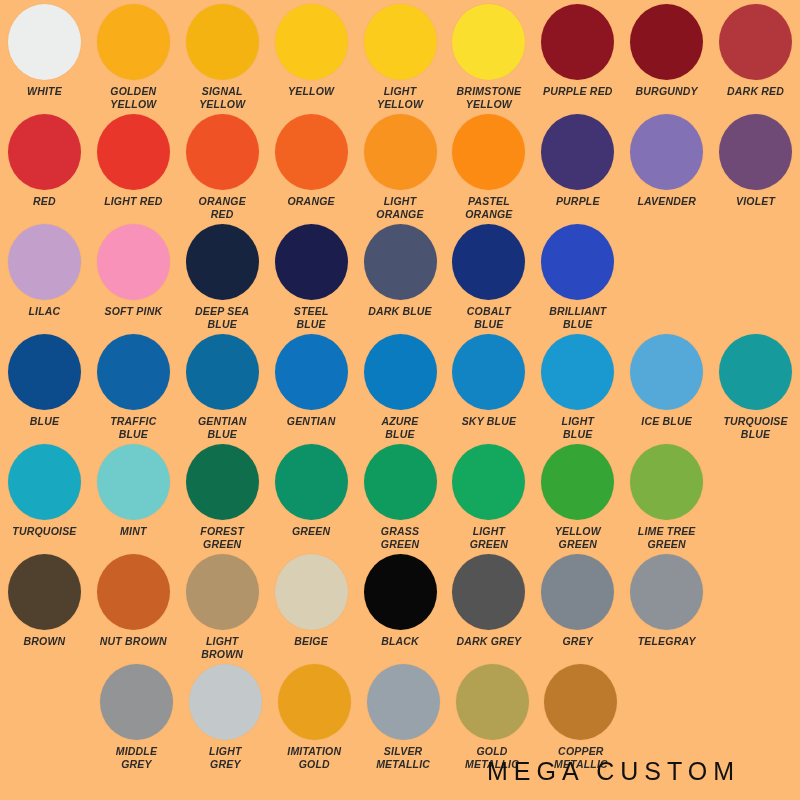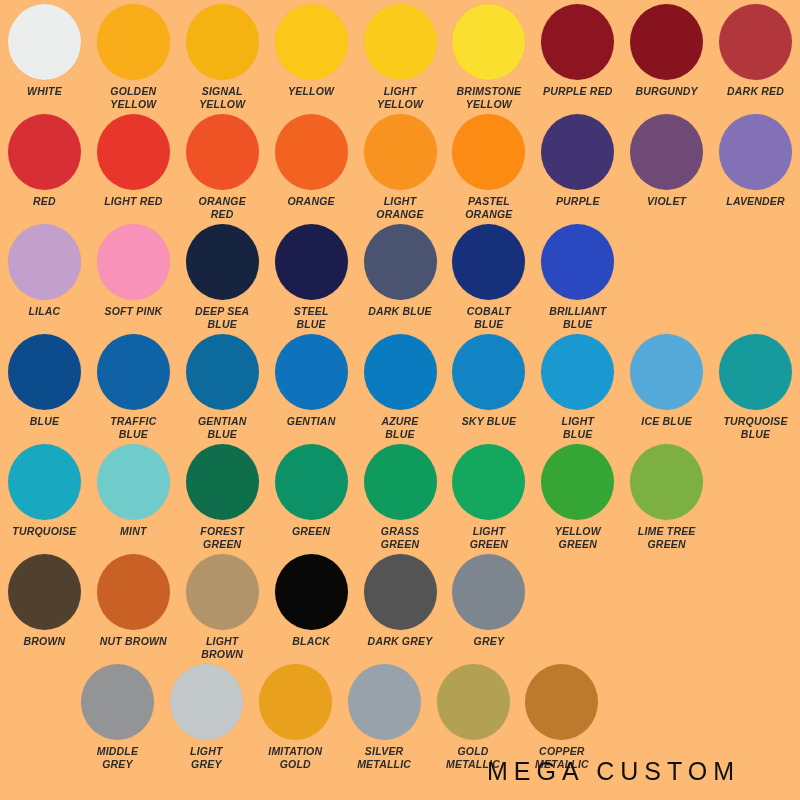--- a/index.html
+++ b/index.html
@@ -48,21 +48,21 @@
     letter-spacing: 0.2px;
     color: #2b2b2b;
     text-align: center;
     line-height: 12.5px;
     width: 86px;
     text-transform: uppercase;
     white-space: pre-line;
   }
   
   .swatch-row.bottom-row {
-    padding-left: 73px;
+    padding-left: 92px;
   }
   #watermark {
     position: absolute;
     left: 487px;
     top: 757px;
     font-family: "Liberation Sans", sans-serif;
     font-size: 25px;
     letter-spacing: 6px;
     color: #111111;
     white-space: nowrap;
@@ -142,27 +142,27 @@
         <div class="swatch-cell">
           <div class="swatch-dot" style="background: rgb(251, 139, 18);"></div>
           <div class="swatch-label">PASTEL
 ORANGE</div>
         </div>
         <div class="swatch-cell">
           <div class="swatch-dot" style="background: rgb(66, 52, 114);"></div>
           <div class="swatch-label">PURPLE</div>
         </div>
         <div class="swatch-cell">
+          <div class="swatch-dot" style="background: rgb(130, 113, 180);"></div>
+          <div class="swatch-label">LAVENDER</div>
+        </div>
+        <div class="swatch-cell">
           <div class="swatch-dot" style="background: rgb(111, 74, 118);"></div>
           <div class="swatch-label">VIOLET</div>
         </div>
-        <div class="swatch-cell">
-          <div class="swatch-dot" style="background: rgb(130, 113, 180);"></div>
-          <div class="swatch-label">LAVENDER</div>
-        </div>
       </div>
       <div class="swatch-row">
         <div class="swatch-cell">
           <div class="swatch-dot" style="background: rgb(195, 160, 203);"></div>
           <div class="swatch-label">LILAC</div>
         </div>
         <div class="swatch-cell">
           <div class="swatch-dot" style="background: rgb(248, 146, 184);"></div>
           <div class="swatch-label">SOFT PINK</div>
         </div>
@@ -281,30 +281,38 @@
         <div class="swatch-cell">
           <div class="swatch-dot" style="background: rgb(201, 97, 39);"></div>
           <div class="swatch-label">NUT BROWN</div>
         </div>
         <div class="swatch-cell">
           <div class="swatch-dot" style="background: rgb(177, 148, 106);"></div>
           <div class="swatch-label">LIGHT
 BROWN</div>
         </div>
         <div class="swatch-cell">
+          <div class="swatch-dot" style="background: rgb(217, 207, 181);"></div>
+          <div class="swatch-label">BEIGE</div>
+        </div>
+        <div class="swatch-cell">
           <div class="swatch-dot" style="background: rgb(8, 8, 8);"></div>
           <div class="swatch-label">BLACK</div>
         </div>
         <div class="swatch-cell">
           <div class="swatch-dot" style="background: rgb(84, 84, 85);"></div>
           <div class="swatch-label">DARK GREY</div>
         </div>
         <div class="swatch-cell">
           <div class="swatch-dot" style="background: rgb(125, 134, 143);"></div>
           <div class="swatch-label">GREY</div>
+        </div>
+        <div class="swatch-cell">
+          <div class="swatch-dot" style="background: rgb(140, 146, 152);"></div>
+          <div class="swatch-label">TELEGRAY</div>
         </div>
       </div>
       <div class="swatch-row bottom-row">
         <div class="swatch-cell">
           <div class="swatch-dot" style="background: rgb(146, 148, 149);"></div>
           <div class="swatch-label">MIDDLE
 GREY</div>
         </div>
         <div class="swatch-cell">
           <div class="swatch-dot" style="background: rgb(195, 200, 202);"></div>

